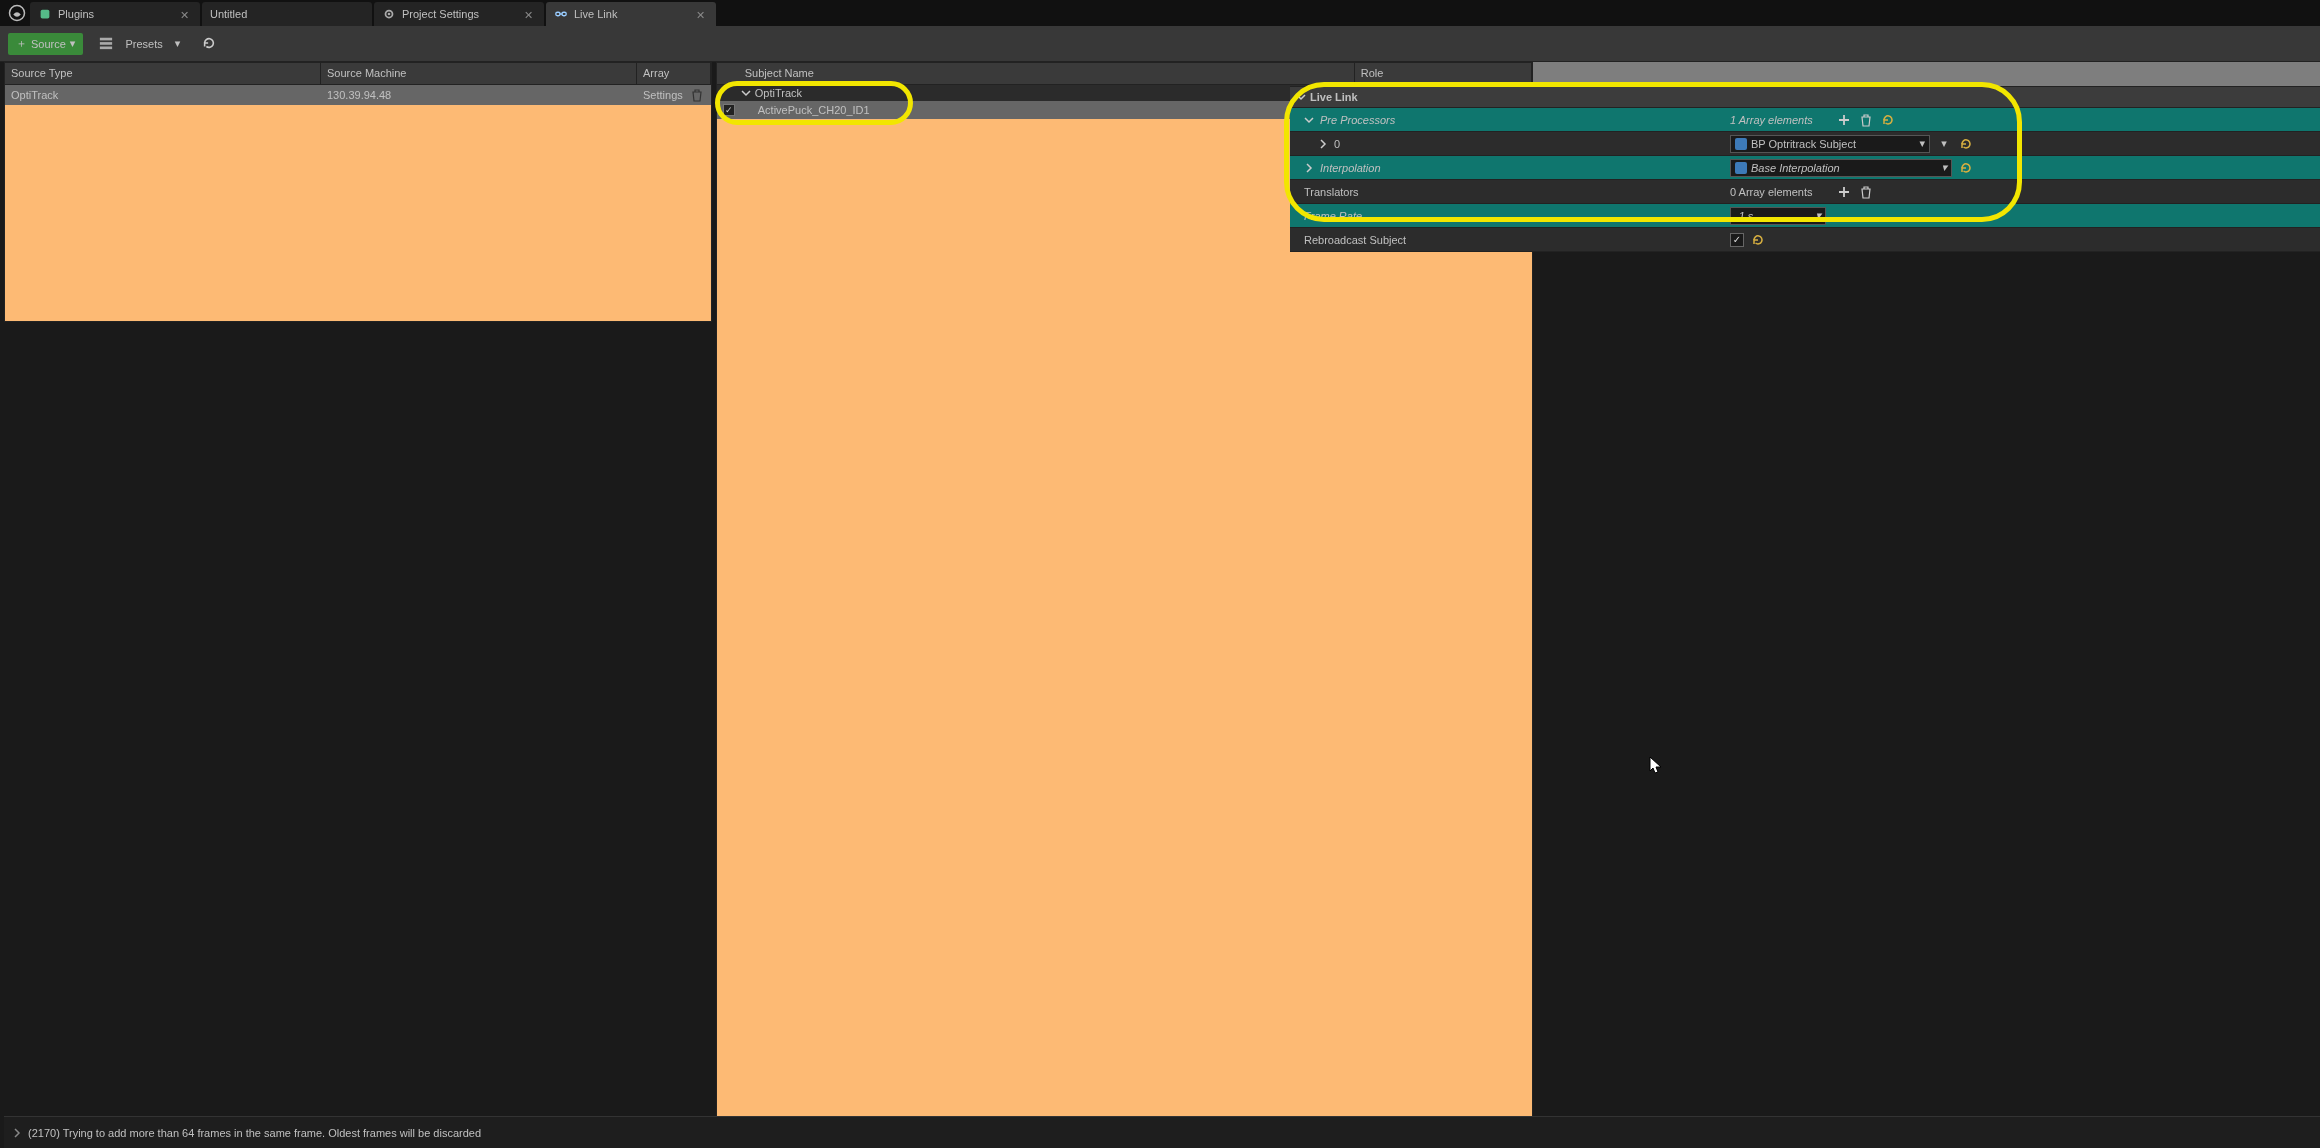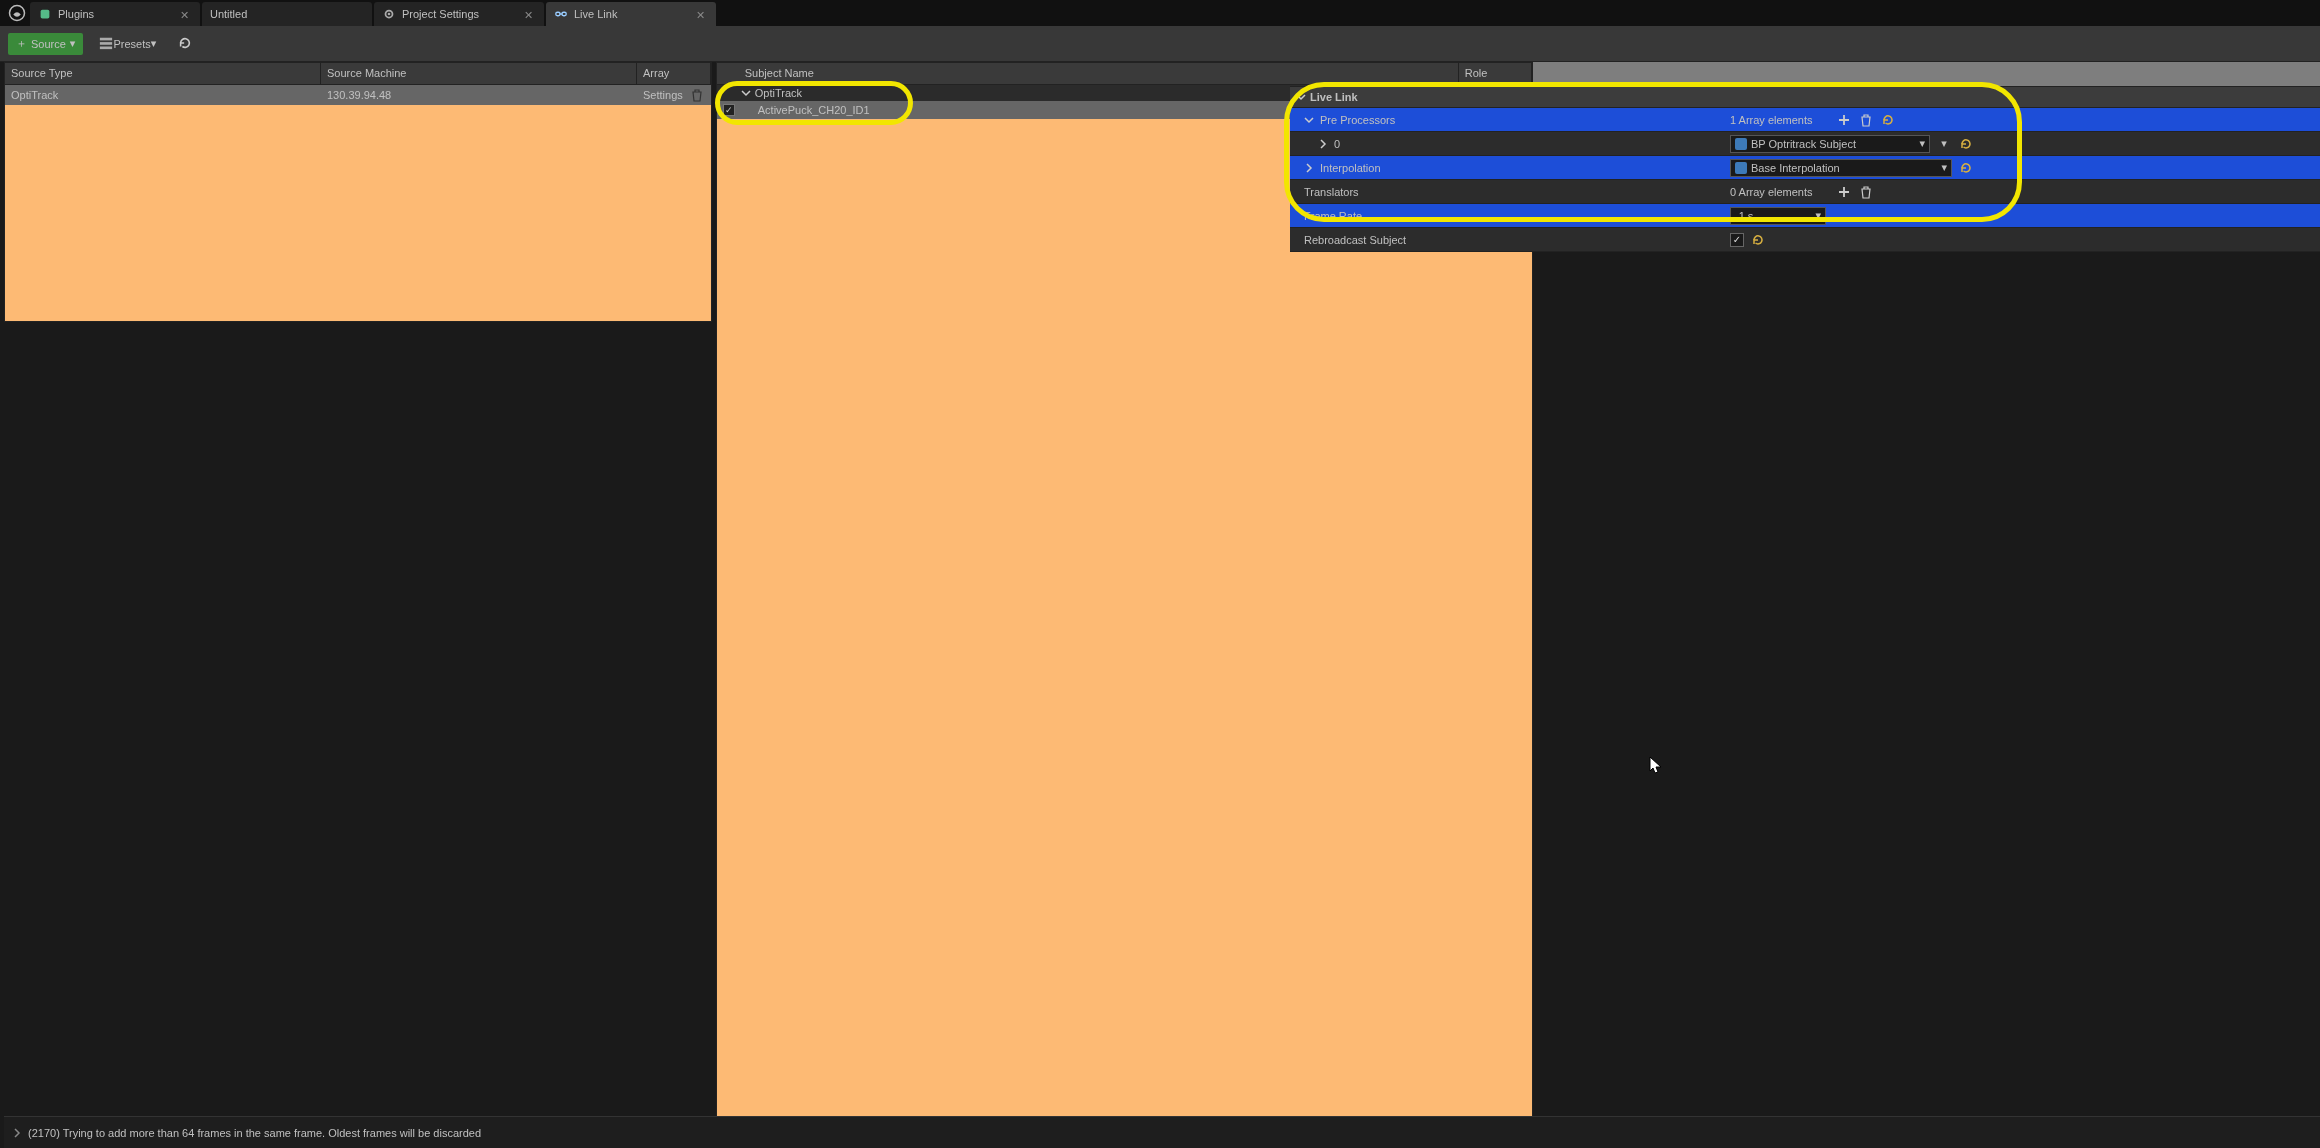--- a/index.html
+++ b/index.html
@@ -11,42 +11,42 @@
 .ue-logo svg { width:18px; height:18px; }
 .tab { height:24px; min-width:170px; background:#2a2a2a; border-top-left-radius:3px; border-top-right-radius:3px; margin-right:2px; display:flex; align-items:center; padding:0 10px 0 8px; gap:6px; position:relative; }
 .tab.inactive { background:#242424; color:#888; }
 .tab .tabicon { width:14px; height:14px; display:flex; align-items:center; justify-content:center; }
 .tab .close { margin-left:auto; width:10px; height:10px; color:#888; }
 .tab.active { background:#383838; }
 
 
 .toolbar { height:36px; background:#383838; display:flex; align-items:center; padding:0 8px; gap:10px; border-bottom:1px solid #222; }
 .btn-green { height:22px; background:#3a8a3a; color:#fff; border-radius:2px; padding:0 8px; display:flex; align-items:center; gap:4px; cursor:pointer; }
-.btn-flat { height:22px; background:transparent; padding:0 6px; display:flex; align-items:center; gap:0; cursor:pointer; }
+.btn-flat { height:22px; background:transparent; padding:0 6px; display:flex; align-items:center; gap:12px; cursor:pointer; }
 
 
 .main { position:absolute; top:62px; bottom:24px; left:4px; right:0; display:flex; }
 .left { width:1280px; display:flex; flex-direction:row; gap:4px; }
 .right { flex:1; margin-left:6px; display:flex; flex-direction:column; }
 
 
 .panel { background:#2f2f2f; border:1px solid #222; }
 .src-panel { height:260px; display:flex; flex-direction:column; }
 .table-head { height:22px; background:#3a3a3a; display:flex; border-bottom:1px solid #222; }
 .th { padding:4px 6px; border-right:1px solid #222; }
 .src-c1 { width:316px; } .src-c2 { width:316px; } .src-c3 { flex:1; }
 .table-body { flex:1; overflow:auto; background:#fdba74; }
 .tr { height:20px; display:flex; align-items:center; }
 .tr.sel { background:#666; color:#eee; }
 .td { padding:0 6px; }
 .trash { margin-left:auto; margin-right:6px; width:14px; height:14px; }
 
 
 .subj-panel { flex:1; display:flex; flex-direction:column; }
-.subj-c1 { width:742px; } .subj-c2 { flex:1; }
+.subj-c1 { width:638px; } .subj-c2 { flex:1; }
 .group-row { height:16px; background:#2b2b2b; display:flex; align-items:center; padding-left:24px; gap:4px; }
 .item-row { height:18px; display:flex; align-items:center; position:relative; }
 .item-row.sel { background:#666; }
 .item-chk { margin-left:6px; width:12px; height:12px; background:#222; border:1px solid #777; display:flex; align-items:center; justify-content:center; }
 .item-chk.on::after { content:"✓"; font-size:9px; color:#ccc; line-height:1; }
 .status-dot { width:10px; height:10px; background:#4cd44c; margin-left:auto; margin-right:6px; border-radius:1px; }
 .hl-oval { position:absolute; border:5px solid #f2e600; border-radius:28px; pointer-events:none; }
 
 
 .search-row { height:24px; background:#7e7e7e; display:flex; align-items:center; padding:0 8px; }
@@ -57,21 +57,21 @@
 .prop-label.indent2 { padding-left:28px; }
 .prop-val { flex:1; display:flex; align-items:center; gap:6px; padding-right:8px; }
 .array-txt { width:100px; }
 .iconbtn { width:16px; height:16px; display:flex; align-items:center; justify-content:center; cursor:pointer; }
 .combo { height:18px; background:#1a1a1a; border:1px solid #555; display:flex; align-items:center; padding:0 4px; gap:4px; min-width:200px; }
 .combo .bp { width:12px; height:12px; background:#3d7ab8; border-radius:2px; }
 .combo .dd { margin-left:auto; }
 .combo.dim { color:#666; min-width:96px; }
 .chk { width:14px; height:14px; background:#1a1a1a; border:1px solid #666; display:flex; align-items:center; justify-content:center; }
 .chk.on::after { content:"✓"; font-size:10px; color:#ddd; }
-.odd { background:#1d4ed8; } .even { background:#2c2c2c; }
+.odd { background:#0f766e;font-style:italic; } .even { background:#2c2c2c; }
 
 .details-body { position:relative; }
 
 
 .statusbar { position:absolute; left:4px; right:0; bottom:0; height:32px; background:#1e1e1e; display:flex; align-items:center; padding:0 8px; color:#777; border-top:1px solid #333; }
 
 .cursor-arrow { position:absolute; width:14px; height:20px; pointer-events:none; }
 
 .caret svg, .iconbtn svg, .trash svg { width:100%; height:100%; }
 .caret { width:10px; height:10px; display:inline-flex; }

